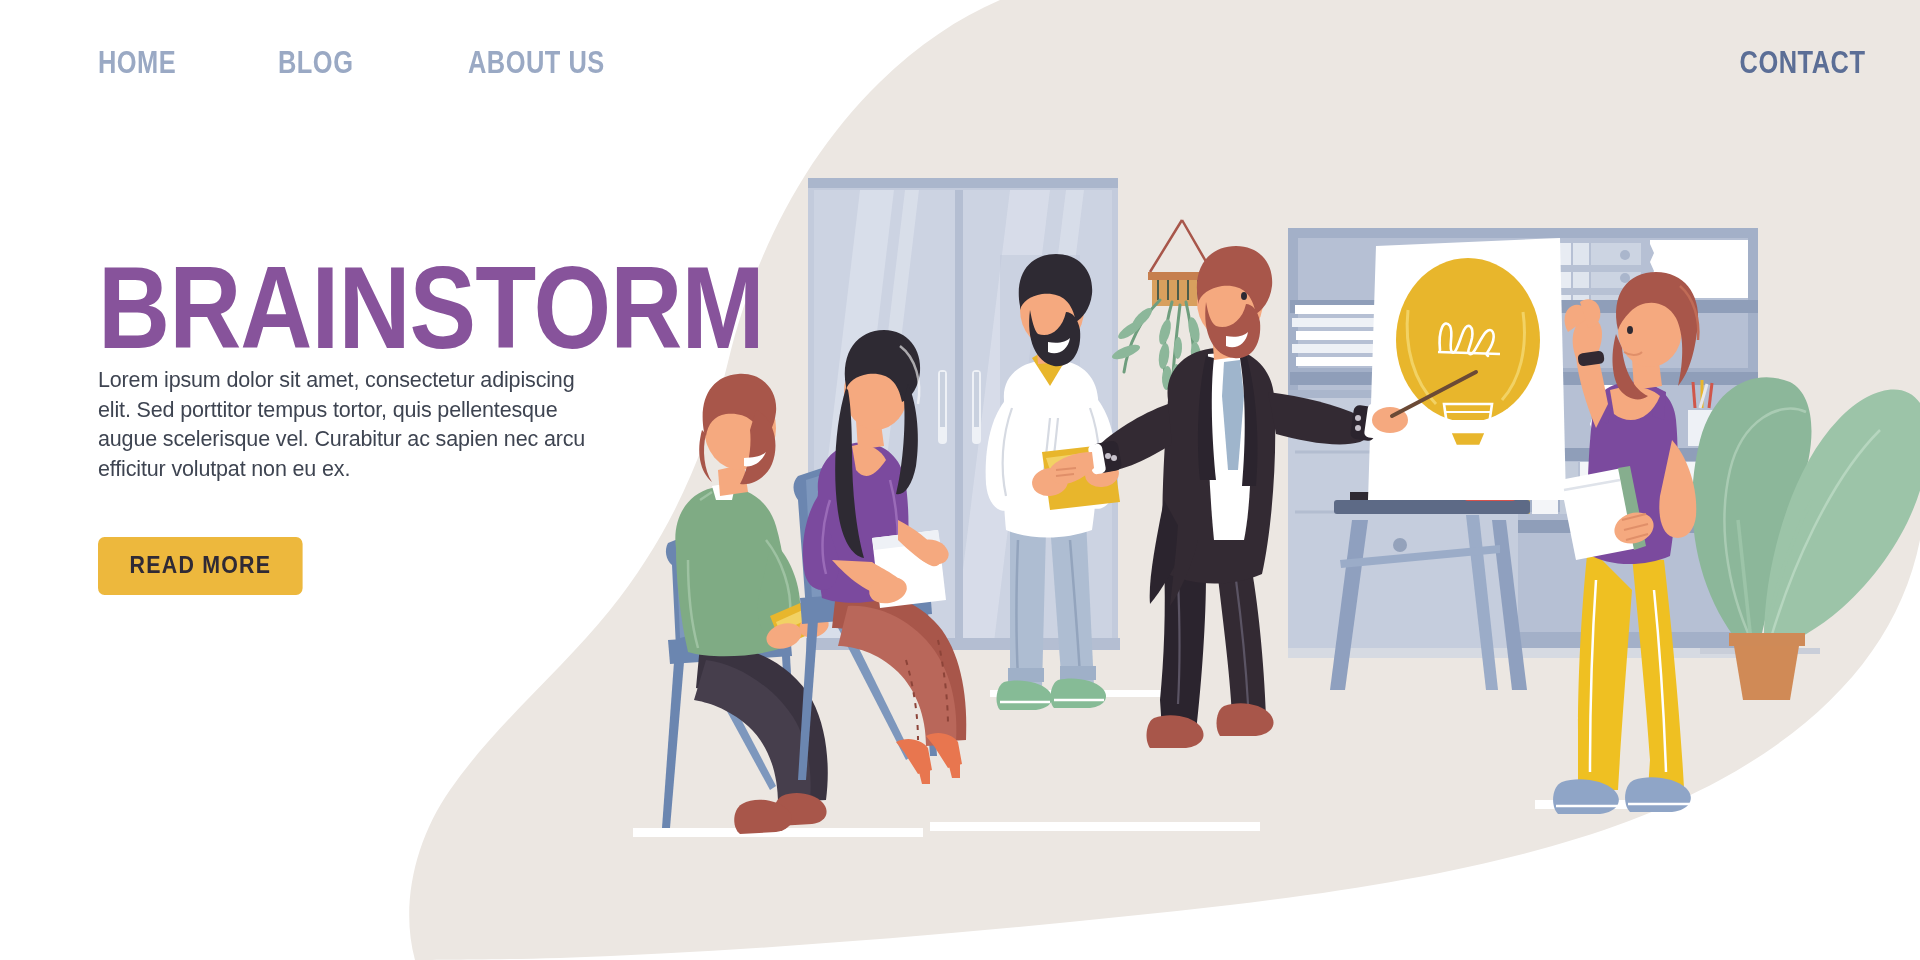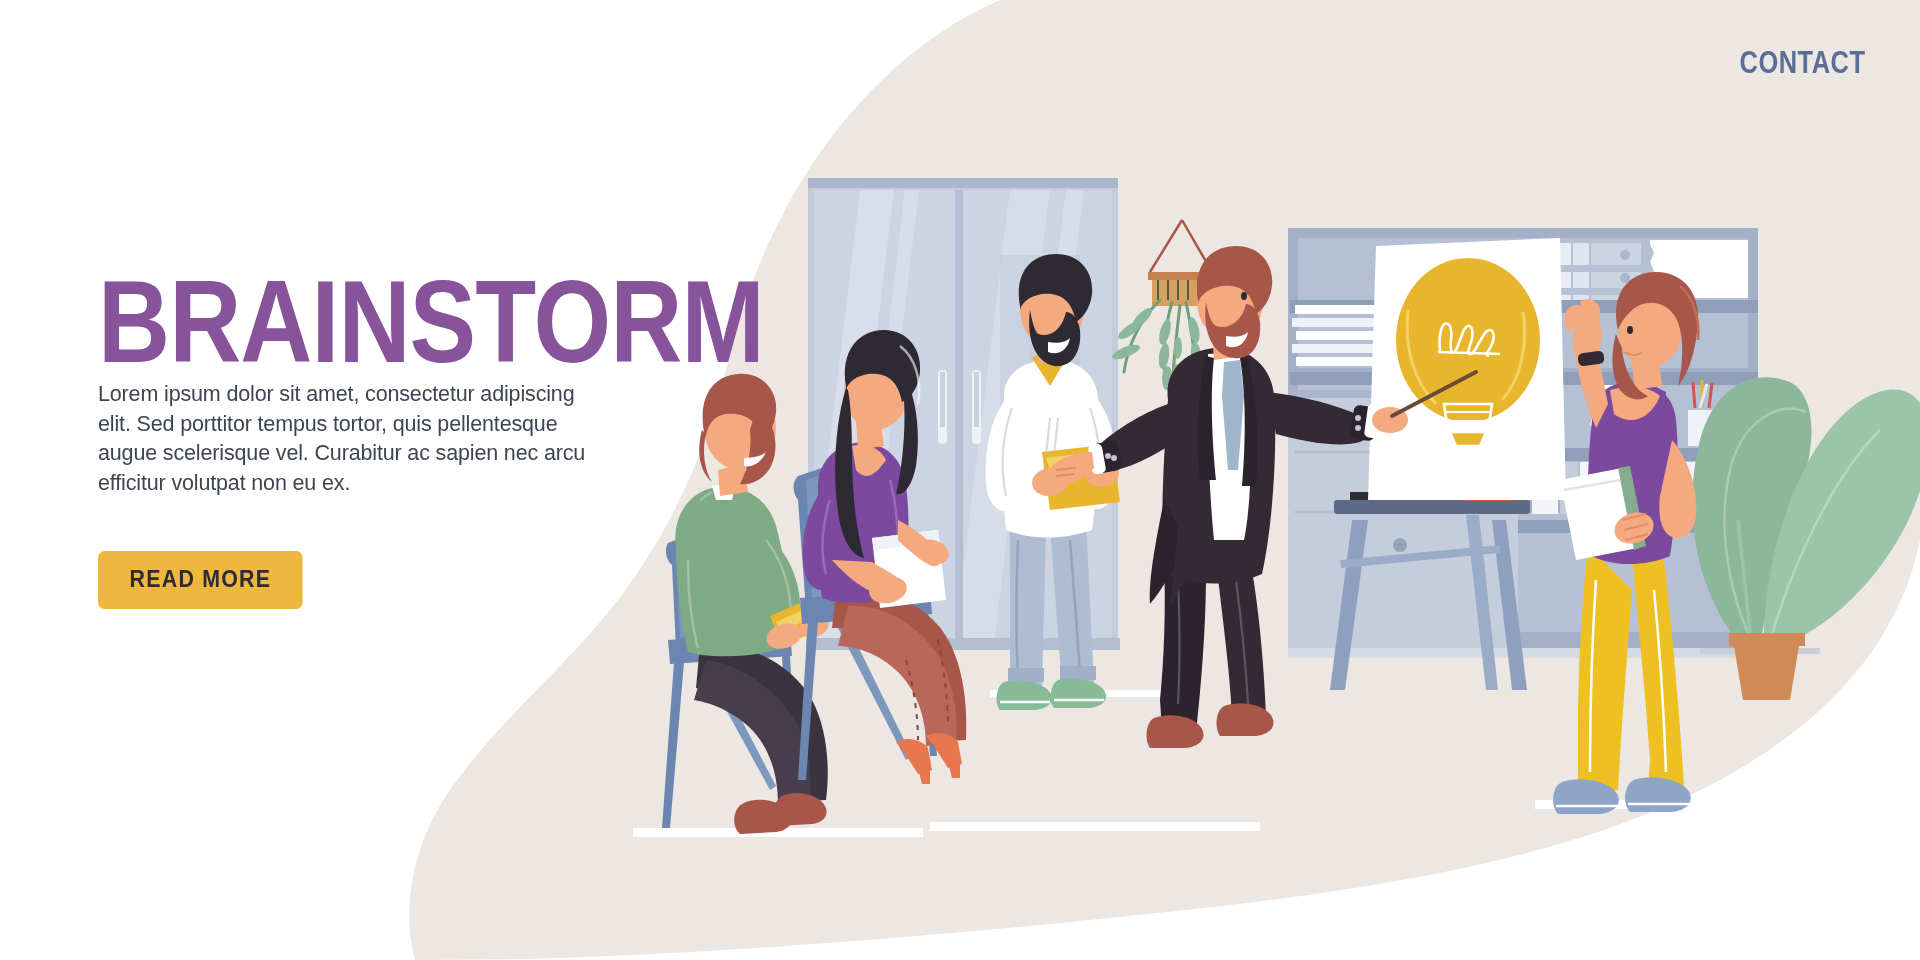--- a/index.html
+++ b/index.html
@@ -60,21 +60,21 @@
     color:#5b6e96;
     cursor:pointer;
     white-space:nowrap;
     transform:scaleX(0.82);
     transform-origin:right center;
   }
 
   
   #hero {
     position:absolute;
-    left:98px; top:264px;
+    left:98px; top:250px;
     width:620px;
     z-index:25;
   }
   #hero-title {
     font-family:"Liberation Sans", sans-serif;
     font-size:116px;
     font-weight:bold;
     color:#87539b;
     line-height:1.0;
     letter-spacing:-1px;
@@ -595,20 +595,25 @@
                C1634,390 1624,370 1622,348 Z" fill="#a8564a"></path>
       <path d="M1680,286 C1694,298 1700,320 1698,340" stroke="#c06b56" stroke-width="2.5" fill="none"></path>
 
       <ellipse cx="1630" cy="330" rx="3" ry="4" fill="#2e2a33"></ellipse>
       <path d="M1624,352 C1630,356 1638,356 1642,352" stroke="#e08f69" stroke-width="2" fill="none"></path>
     </g>
 
   </svg>
 
   <nav id="navbar">
+    <div class="nav-left">
+      <a class="nav-link" id="nav-home">HOME</a>
+      <a class="nav-link" id="nav-blog">BLOG</a>
+      <a class="nav-link" id="nav-about">ABOUT US</a>
+    </div>
     <a id="nav-contact">CONTACT</a>
   </nav>
 
   <section id="hero">
     <h1 id="hero-title">BRAINSTORM</h1>
     <p id="hero-paragraph">Lorem ipsum dolor sit amet, consectetur adipiscing elit. Sed porttitor tempus tortor, quis pellentesque augue scelerisque vel. Curabitur ac sapien nec arcu efficitur volutpat non eu ex.</p>
     <button id="read-more-button">READ MORE</button>
   </section>
 
 </div>

